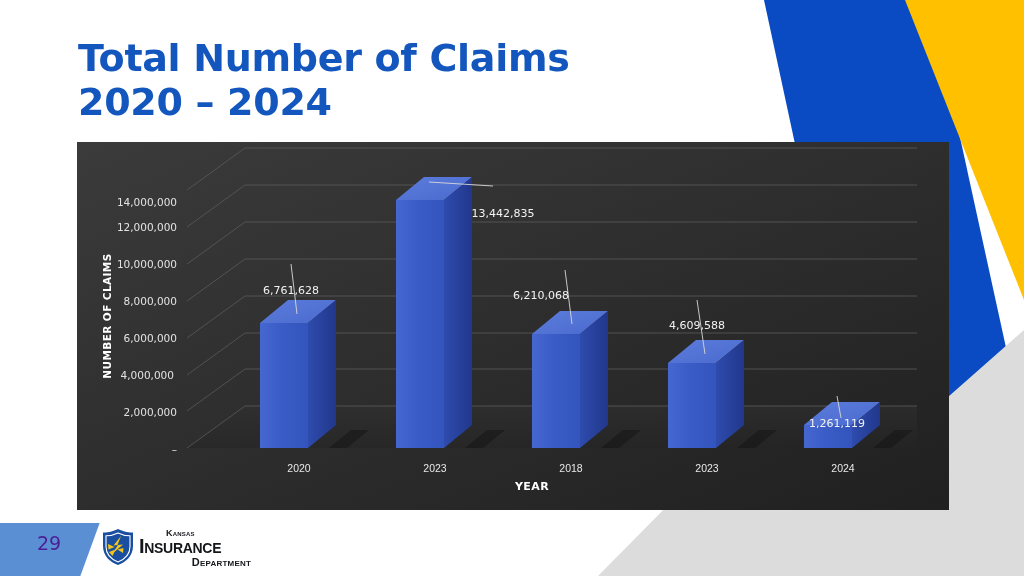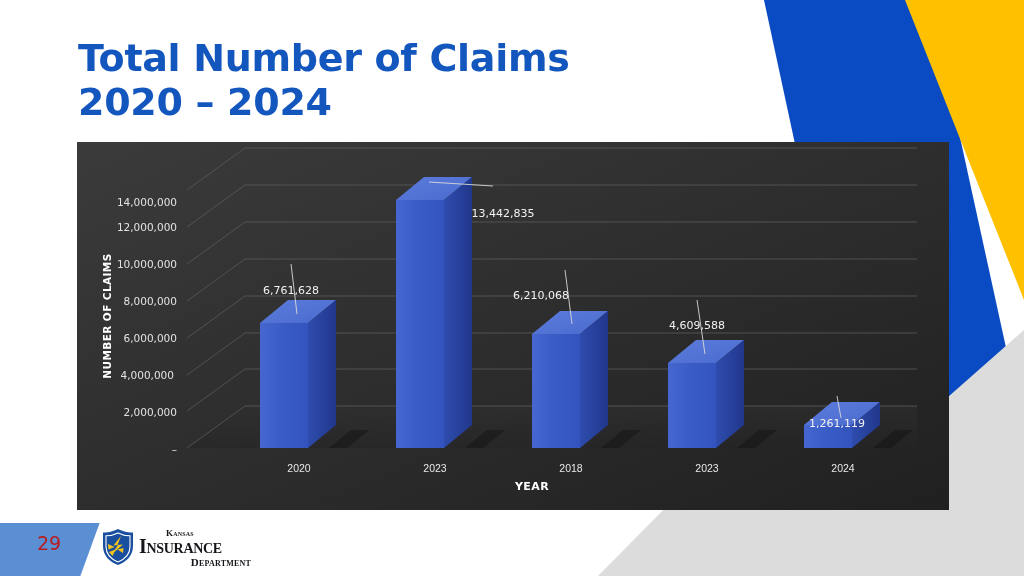--- a/index.html
+++ b/index.html
@@ -107,35 +107,35 @@
     width:100px; height:53px;
     background:#5B8FD4;
     transform:skewX(-20deg);
   }
   #slide-num {
     position:absolute;
     left:28px; top:532px;
     width:42px;
     font-family:"DejaVu Sans", sans-serif;
     font-size:19px;
-    color:#b91c1c;
+    color:#4c1d95;
     text-align:center;
   }
   #logo {
     position:absolute;
     left:101px; top:524px;
     width:150px; height:46px;
     display:flex; align-items:center;
   }
   #logo-shield { width:34px; height:38px; flex:0 0 34px; }
   #logo-text {
     margin-left:4px;
     position:relative;
     width:112px; height:40px;
-    font-family:Liberation Serif, serif;
+    font-family:Liberation Sans, sans-serif;
     color:#15161a;
   }
   #logo-kansas {
     position:absolute; left:27px; top:1px;
     font-size:9px; letter-spacing:0.2px;
     font-variant:small-caps; font-weight:bold;
   }
   #logo-insurance {
     position:absolute; left:0px; top:8px;
     font-size:20px; letter-spacing:-0.3px;

